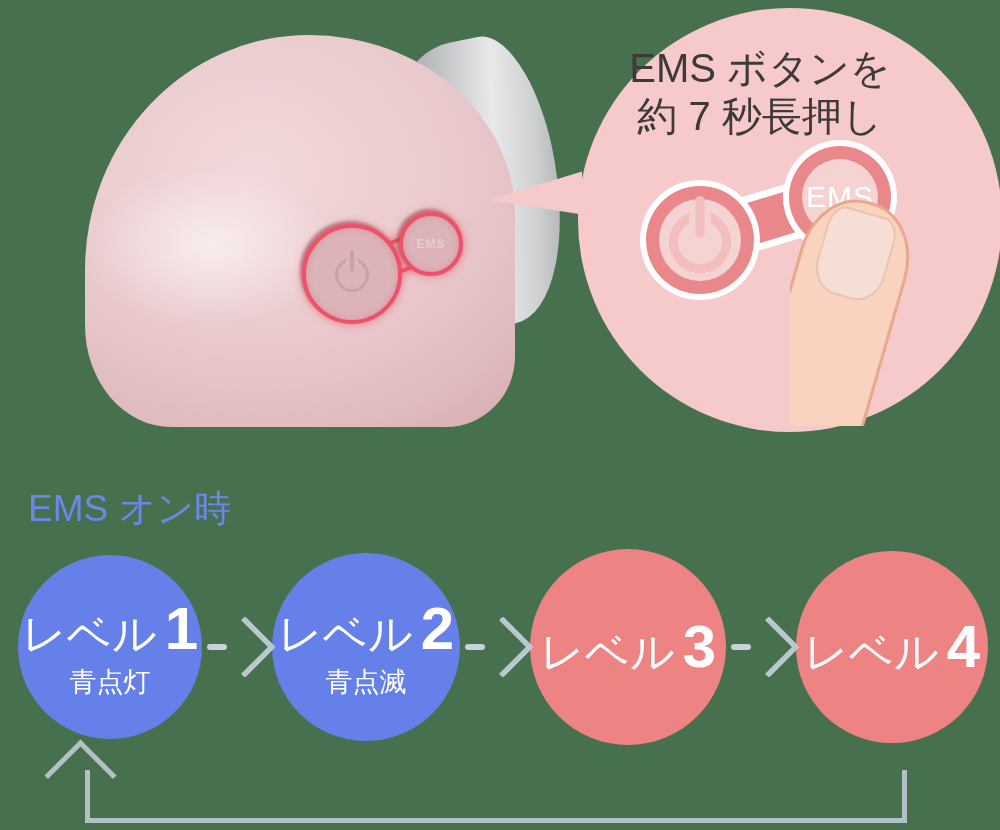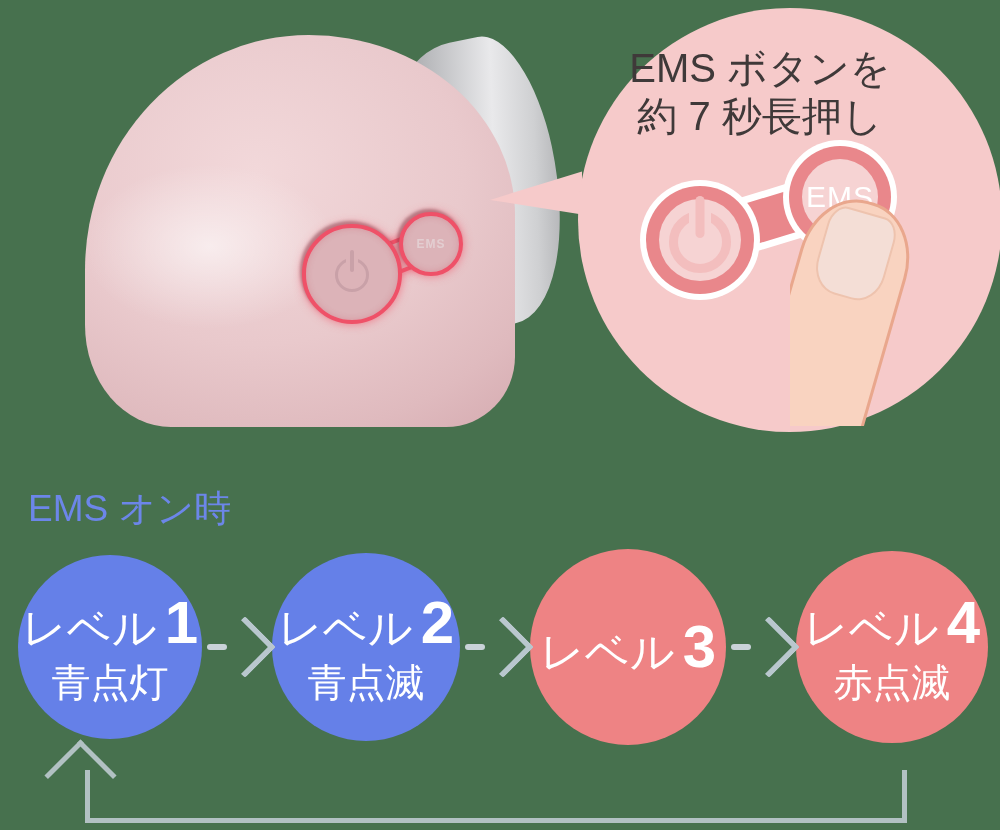--- a/index.html
+++ b/index.html
@@ -71,21 +71,21 @@
   .section-title{position:absolute;left:28px;top:484px;font-size:37px;font-weight:500;color:#6c86e9;}
 
   
   .levels{position:absolute;left:18px;top:549px;width:970px;height:196px;
     display:flex;align-items:center;justify-content:space-between;}
   .level-circle{border-radius:50%;display:flex;flex-direction:column;align-items:center;
     justify-content:center;color:#ffffff;flex:0 0 auto;}
   .lvl-line1{display:flex;align-items:baseline;line-height:1;}
   .lvl-name{font-size:44px;font-weight:500;}
   .lvl-num{font-size:60px;font-weight:700;margin-left:8px;}
-  .lvl-status{font-size:39px;font-weight:500;margin-top:10px;line-height:1;}
+  .lvl-status{font-size:27px;font-weight:500;margin-top:10px;line-height:1;}
 
   .step-arrow{display:flex;align-items:center;flex:0 0 auto;}
   .step-arrow .dash{width:20px;height:6px;border-radius:3px;background:#c9d2d8;margin-right:-4px;}
   .step-arrow .chev{width:38px;height:38px;border-top:6px solid #b9c7ce;border-right:6px solid #b9c7ce;
     border-radius:3px;transform:rotate(45deg);}
 
   
   .loop-path{position:absolute;left:85px;top:770px;width:812px;height:48px;
     border-left:5px solid #b2c1c3;border-bottom:5px solid #b2c1c3;border-right:5px solid #b2c1c3;}
   .loop-head{position:absolute;left:55px;top:750px;width:46px;height:46px;
@@ -174,20 +174,19 @@
       </div>
       <div class="step-arrow">
         <div class="dash"></div>
         <div class="chev"></div>
       </div>
       <div class="level-circle" style="background: rgb(238, 131, 132); width: 192px; height: 192px;">
         <div class="lvl-line1">
           <span class="lvl-name">レベル</span>
           <span class="lvl-num">4</span>
         </div>
-        <div class="lvl-status">赤点滅</div>
       </div>
     </div>
 
   <div class="loop-path"></div>
   <div class="loop-head"></div>
 
 </div>
 
 </body></html>

